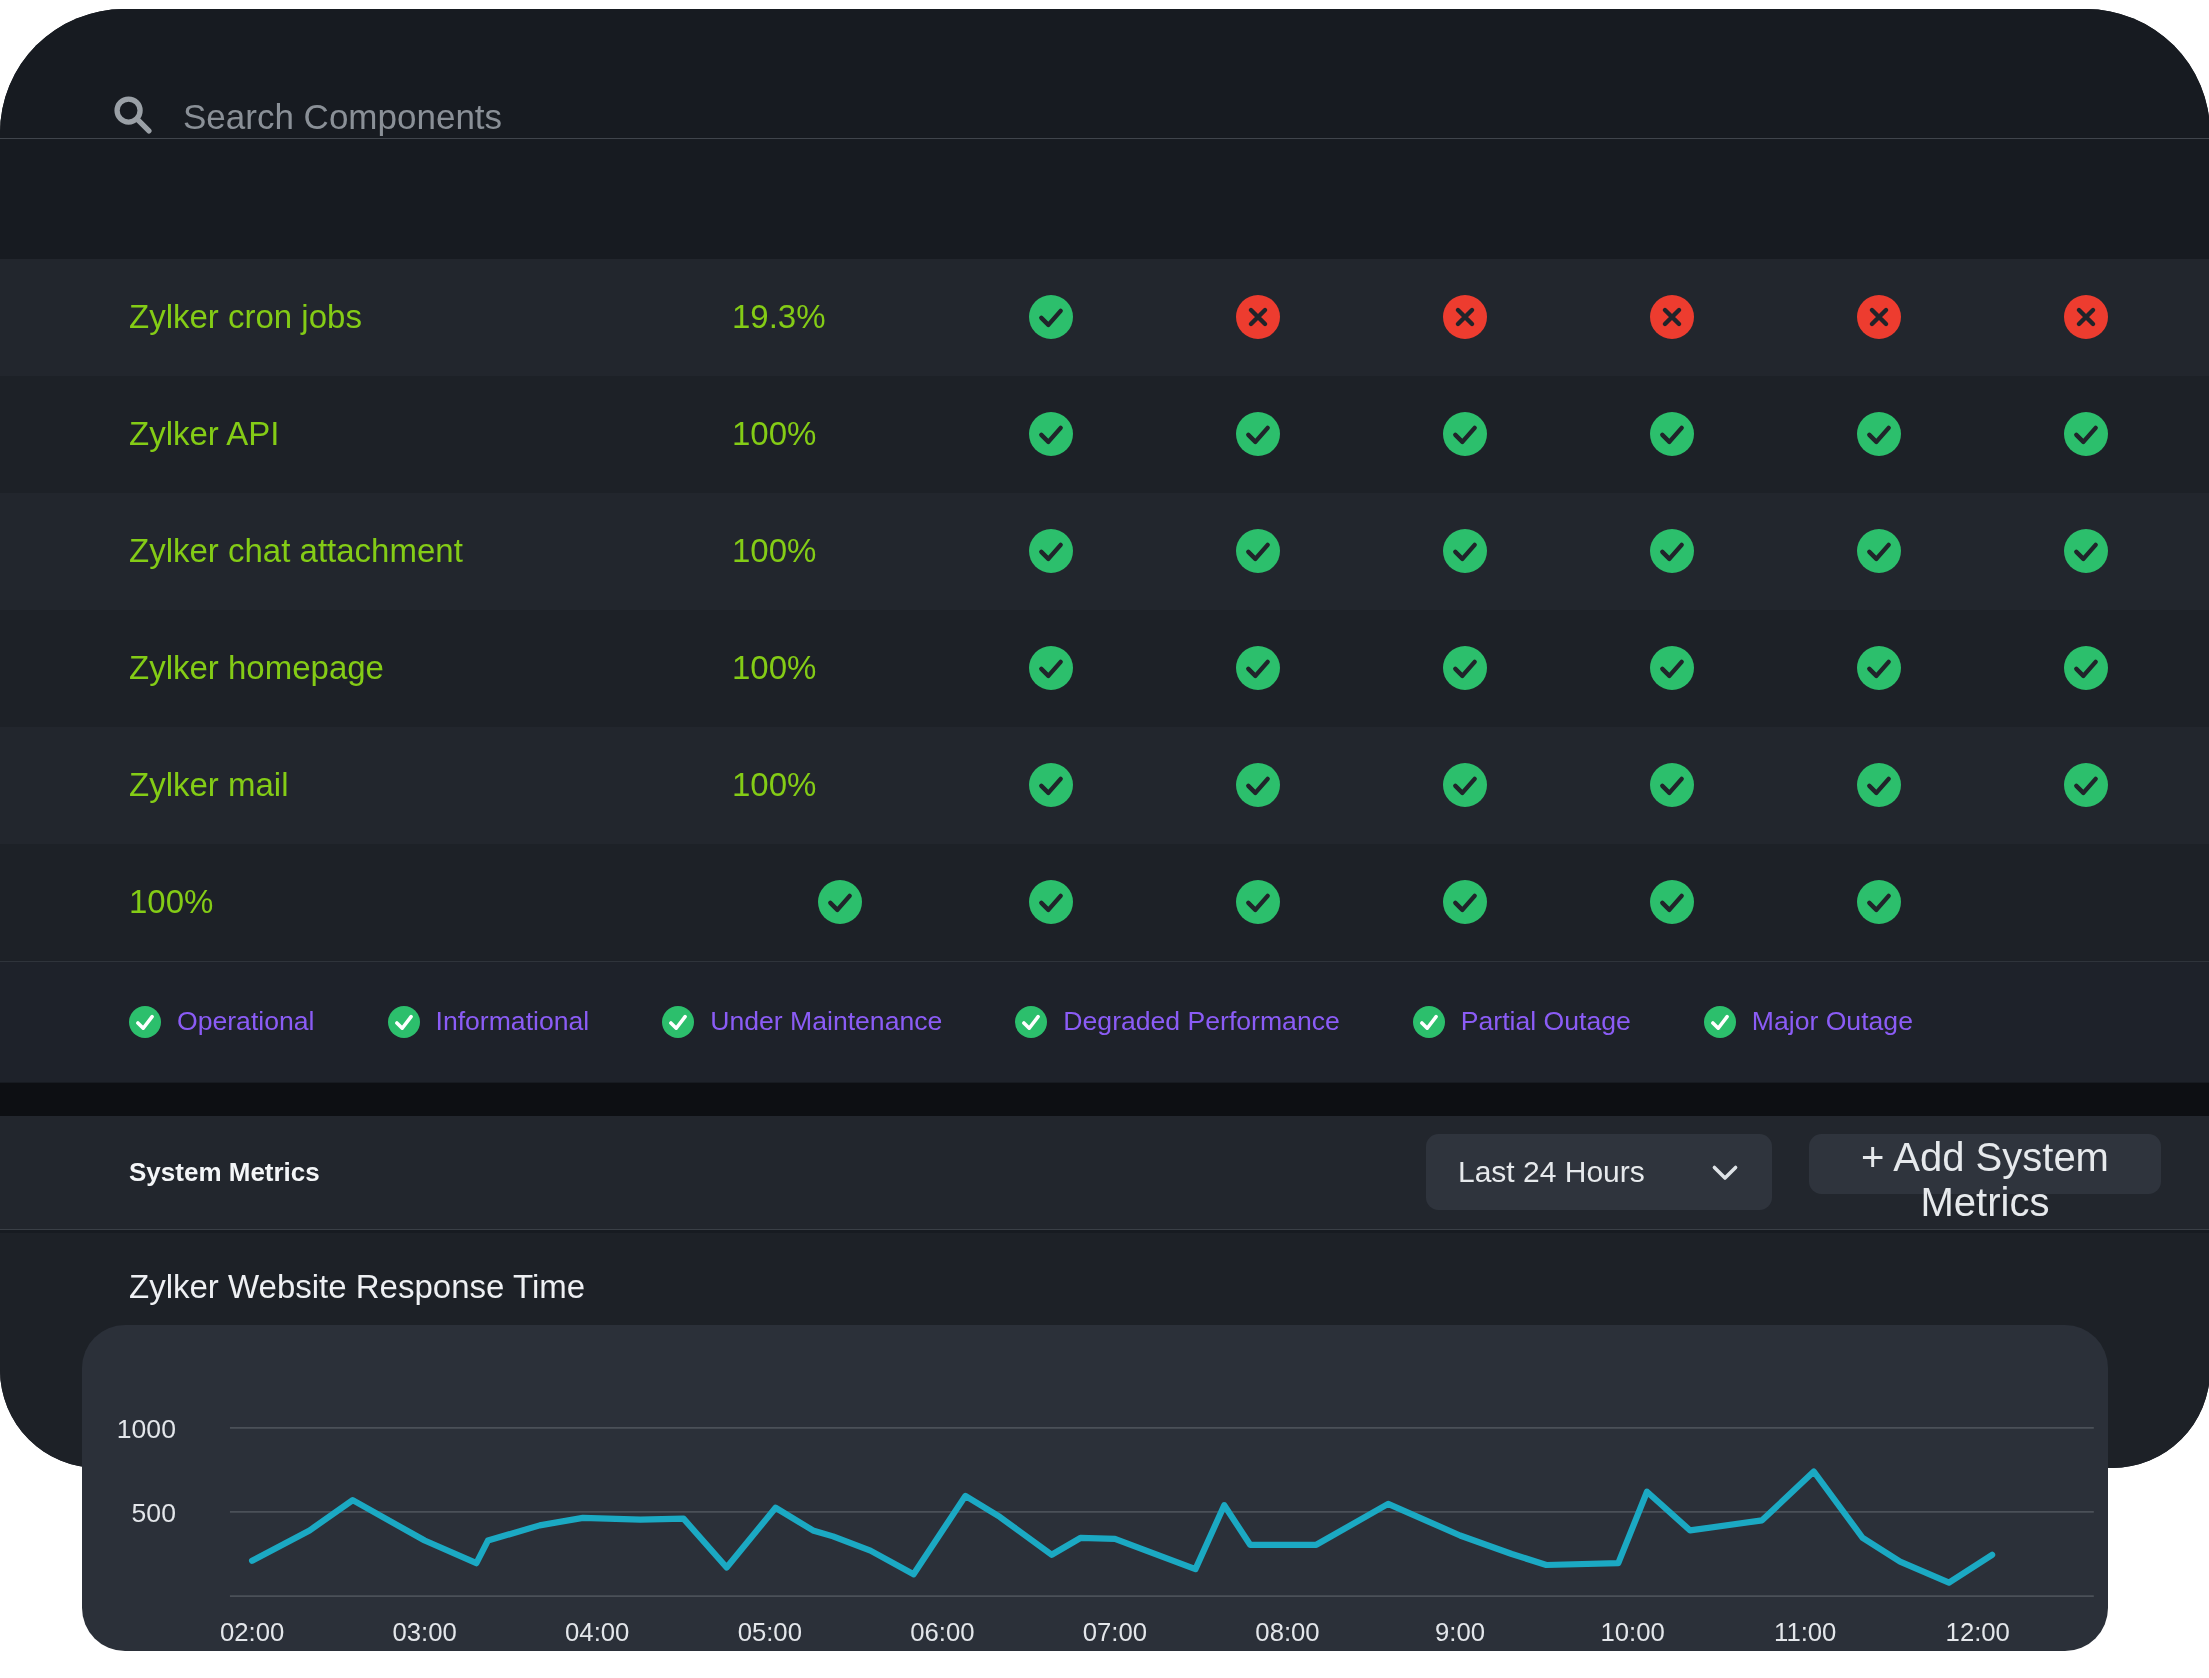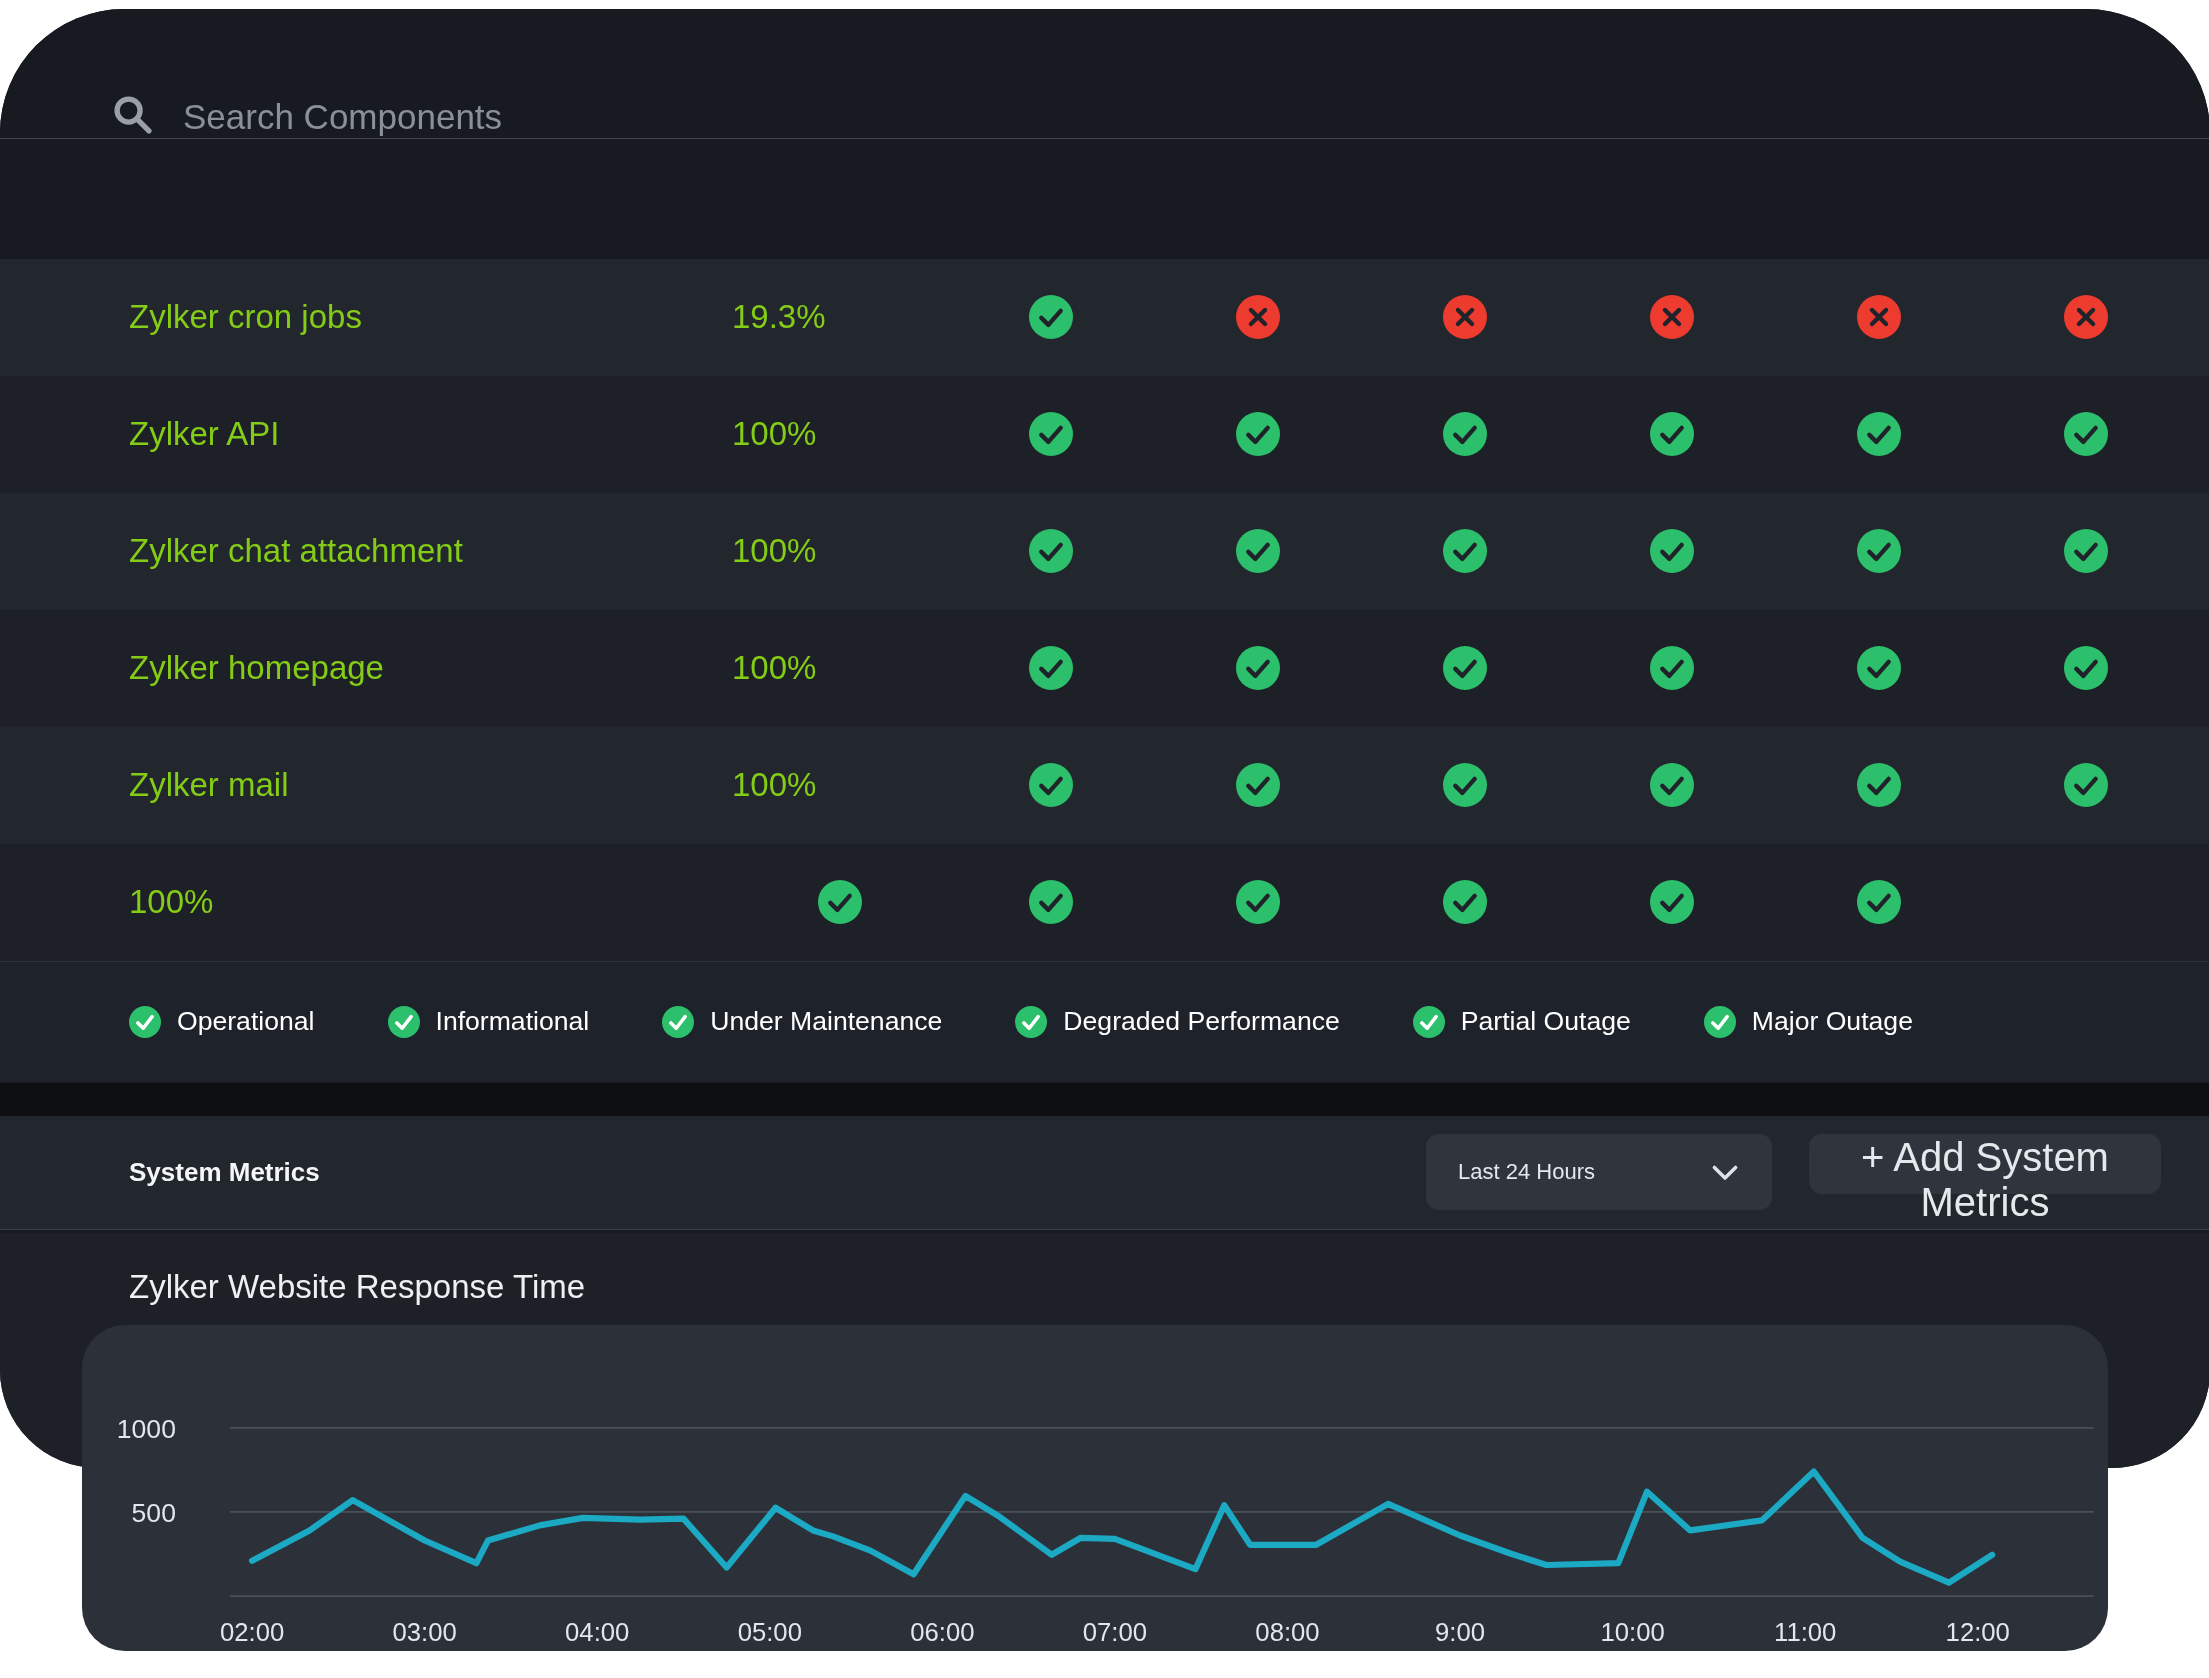--- a/index.html
+++ b/index.html
@@ -24,32 +24,32 @@
   .thead .c-date{text-align:center;}
   .rows{position:absolute;left:0;top:250px;width:100%;}
   .trow{height:117px;color:#84cc16;font-size:33px;}
   .trow:nth-child(odd){background:#22262d;}
   .trow:nth-child(even){background:#1d2127;}
   .cell-icon{display:flex;justify-content:center;align-items:center;}
 
   
   .legend{position:absolute;left:0;top:952px;width:100%;height:121px;background:#1e222a;
           border-top:1.8px solid #2f343b;display:flex;align-items:center;padding-left:129px;gap:73px;}
-  .legend-item{display:flex;align-items:center;gap:16px;color:#ffffff;font-size:26.6px;white-space:nowrap;}
+  .legend-item{display:flex;align-items:center;gap:16px;color:#8b5cf6;font-size:26.6px;white-space:nowrap;}
 
   
   .band{position:absolute;left:0;top:1074px;width:100%;height:34px;background:#0d0f13;}
 
   
   .metrics-header{position:absolute;left:0;top:1107px;width:100%;height:114px;background:#22262d;
                   border-bottom:1.8px solid #3a3f46;display:flex;align-items:center;}
   .metrics-title{margin:1px 0 0 129px;font-size:26px;font-weight:700;color:#f4f6f8;}
   .controls{position:absolute;right:49px;top:18.6px;display:flex;gap:37px;}
   .dropdown{width:346px;height:76px;background:#2f343d;border-radius:12.4px;display:flex;align-items:center;
-            justify-content:space-between;padding:0 32px;color:#e6e9ec;font-size:22px;cursor:pointer;}
+            justify-content:space-between;padding:0 32px;color:#e6e9ec;font-size:30px;cursor:pointer;}
   .add-btn{width:352px;height:60px;background:#2f343d;border:none;border-radius:12.4px;color:#e6e9ec;
            font-size:40px;cursor:pointer;}
 
   
   .chart-strip{position:absolute;left:0;top:1224px;width:100%;height:235px;background:#1d2127;}
   .chart-strip h3{margin:0;padding:35px 0 0 129px;font-size:33px;font-weight:400;color:#eef0f3;}
 
   
   .chart-card{position:absolute;left:82px;top:1325px;width:2026px;height:326px;background:#2b3039;
               border-radius:43px;z-index:5;}

